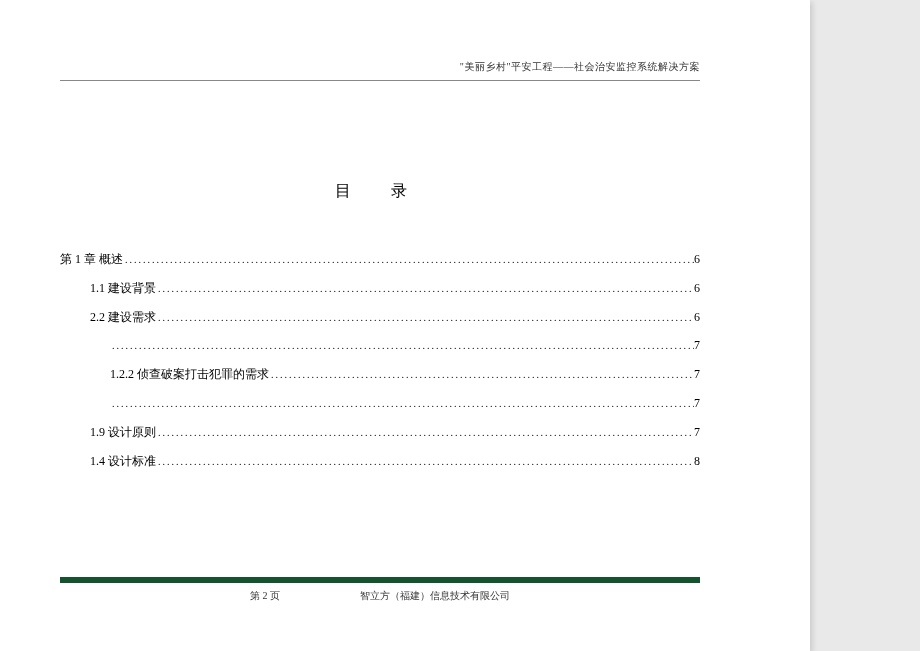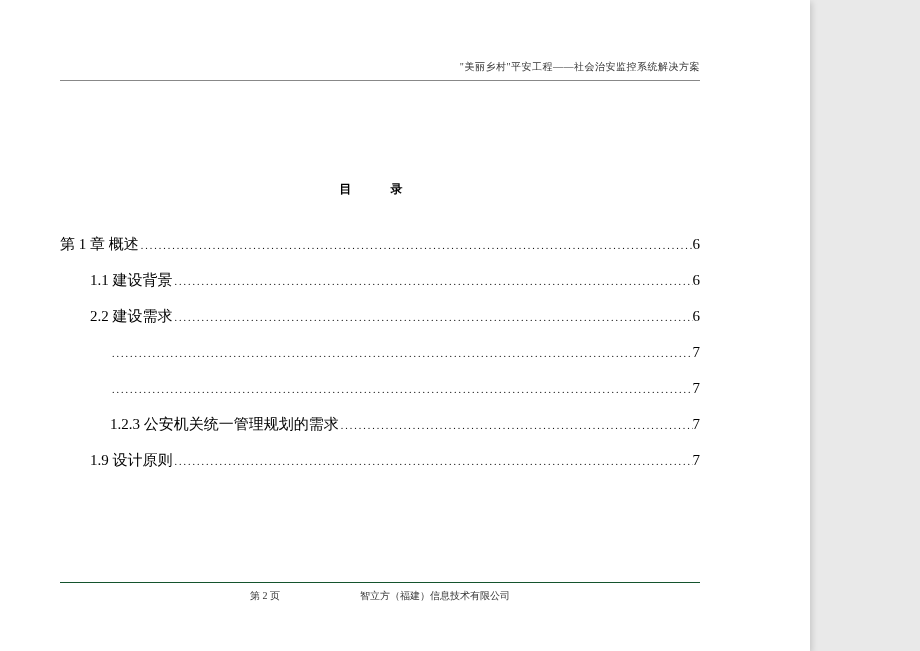--- a/index.html
+++ b/index.html
@@ -24,29 +24,29 @@
   .header-line {
     font-size: 10px;
     color: #333;
     text-align: right;
     padding-bottom: 6px;
     border-bottom: 1px solid #888;
     letter-spacing: 0.5px;
   }
   .toc-title {
     text-align: center;
-    font-size: 12px;
-    font-weight: bold;
+    font-size: 16px;
+    font-weight: normal;
     letter-spacing: 18px;
     margin-top: 100px;
-    margin-bottom: 28px;
+    margin-bottom: 43px;
     color: #000;
   }
   .toc-list {
-    font-size: 15px;
+    font-size: 12px;
     color: #000;
     line-height: 2.4;
   }
   .toc-item {
     display: flex;
     align-items: baseline;
     white-space: nowrap;
     overflow: hidden;
   }
   .toc-item.level1 { padding-left: 0; }
@@ -65,21 +65,21 @@
   .toc-leader::after {
     content: "..............................................................................................................................................";
     font-size: 10px;
   }
   .toc-page { flex-shrink: 0; }
   .footer {
     position: absolute;
     bottom: 48px;
     left: 60px;
     right: 110px;
-    border-top: 1px solid #14532d;
+    border-top: 6px solid #14532d;
     padding-top: 6px;
     font-size: 10px;
     color: #333;
     display: flex;
     justify-content: center;
     gap: 80px;
     align-items: center;
   }
 </style>
 </head>
@@ -108,32 +108,37 @@
         <div class="toc-item level2">
           <span class="toc-label">2.2  建设需求 </span>
           <span class="toc-leader"></span>
           <span class="toc-page">6</span>
         </div>
         <div class="toc-item level3">
           <span class="toc-leader"></span>
           <span class="toc-page">7</span>
         </div>
         <div class="toc-item level3">
+          <span class="toc-label">1.2.2  侦查破案打击犯罪的需求 </span>
           <span class="toc-leader"></span>
           <span class="toc-page">7</span>
         </div>
         <div class="toc-item level3">
-          <span class="toc-label">1.2.3  公安机关统一管理规划的需求 </span>
           <span class="toc-leader"></span>
           <span class="toc-page">7</span>
         </div>
         <div class="toc-item level2">
           <span class="toc-label">1.9  设计原则 </span>
           <span class="toc-leader"></span>
           <span class="toc-page">7</span>
+        </div>
+        <div class="toc-item level2">
+          <span class="toc-label">1.4  设计标准 </span>
+          <span class="toc-leader"></span>
+          <span class="toc-page">8</span>
         </div>
       </div>
 
     <div class="footer">
       <span>第 2 页</span>
       <span>智立方（福建）信息技术有限公司</span>
     </div>
 
   </div>
   <div class="sidebar-area"></div>

